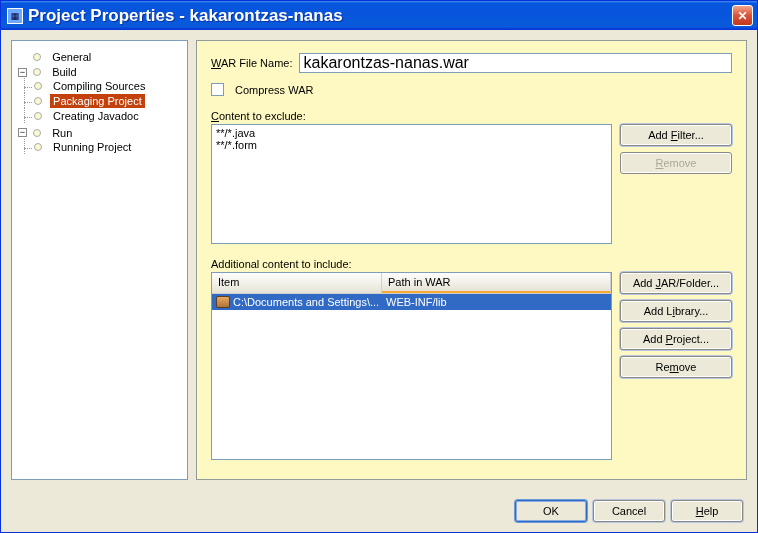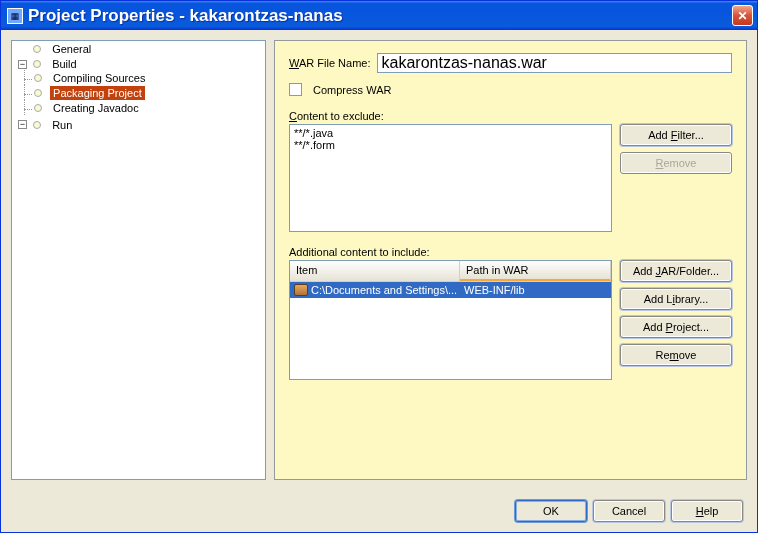--- a/index.html
+++ b/index.html
@@ -45,24 +45,24 @@
     font-weight:bold;font-size:12px;
     cursor:pointer;
   }
   .content {
     display: flex;
     padding: 10px;
     gap: 8px;
     height: calc(100% - 29px - 42px);
   }
   .tree-panel {
-    width: 255px;
+    width: 177px;
     background: #fff;
     border: 1px solid #7f9db9;
-    padding: 0 2px;
+    padding: 8px 2px;
     overflow:auto;
   }
   .tree ul {
     list-style: none;
     margin: 0;
     padding-left: 16px;
   }
   .tree > ul { padding-left: 4px; }
   .tree li {
     position: relative;
@@ -138,21 +138,21 @@
     background:#fff;
     margin-right:5px;
     vertical-align:middle;
   }
   .section-label { margin:8px 0 2px 0; }
   .split { display:flex; gap:8px; }
   .listbox {
     flex:1;
     border:1px solid #7f9db9;
     background:#fff;
-    height:108px;
+    height:120px;
     padding:2px 4px;
     overflow:auto;
   }
   .btn-col { display:flex; flex-direction:column; gap:6px; width:112px;}
   button.win {
     font-family:inherit;
     font-size:11px;
     background:#ece9d8;
     border:1px solid #888;
     border-radius:3px;
@@ -164,21 +164,21 @@
   button.win:disabled {
     color:#aca899;
     cursor:default;
     box-shadow: inset 0 0 0 1px #fff;
   }
   .u { text-decoration:underline; }
   .table-wrap {
     flex:1;
     border:1px solid #7f9db9;
     background:#fff;
-    height:120px;
+    height:188px;
     display:flex;
     flex-direction:column;
     justify-content:space-between;
   }
   .thead { display:flex; background:#ece9d8; border-bottom:1px solid #cfcfcf;}
   .th {
     padding:3px 6px;
     border-right:1px solid #cfcfcf;
     background:linear-gradient(#fefefe,#e6e3d5);
     cursor:pointer;
@@ -242,20 +242,26 @@
           <li>
             <span class="node-icon"></span>
             <span class="label">Creating Javadoc</span>
           </li>
         </ul>
       </li>
       <li>
         <span class="expander">−</span>
         <span class="node-icon"></span>
         <span class="label">Run</span>
+        <ul>
+          <li>
+            <span class="node-icon"></span>
+            <span class="label">Running Project</span>
+          </li>
+        </ul>
       </li>
     </ul>
   </div>
 
   <div class="main-panel">
     <div class="row">
       <label><span class="u">W</span><span></span><span id="warlbl">AR File Name:</span></label>
       <input class="text-input" value="kakarontzas-nanas.war" style="">
     </div>
     <div class="row" style="margin-bottom:14px;">

